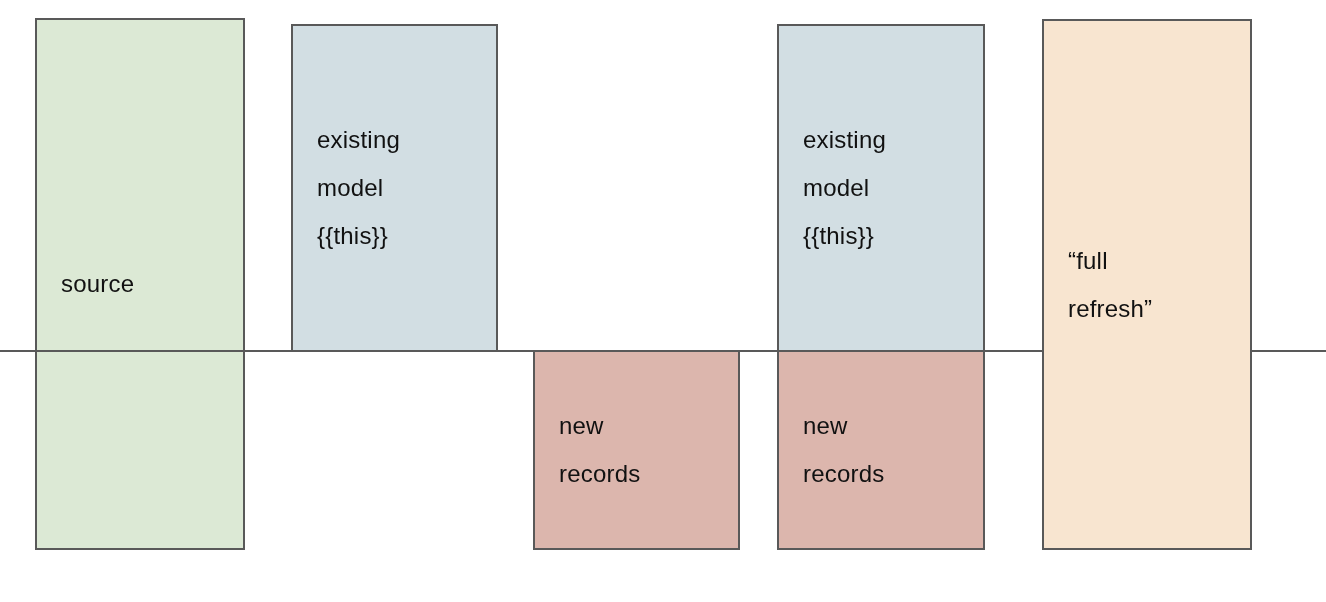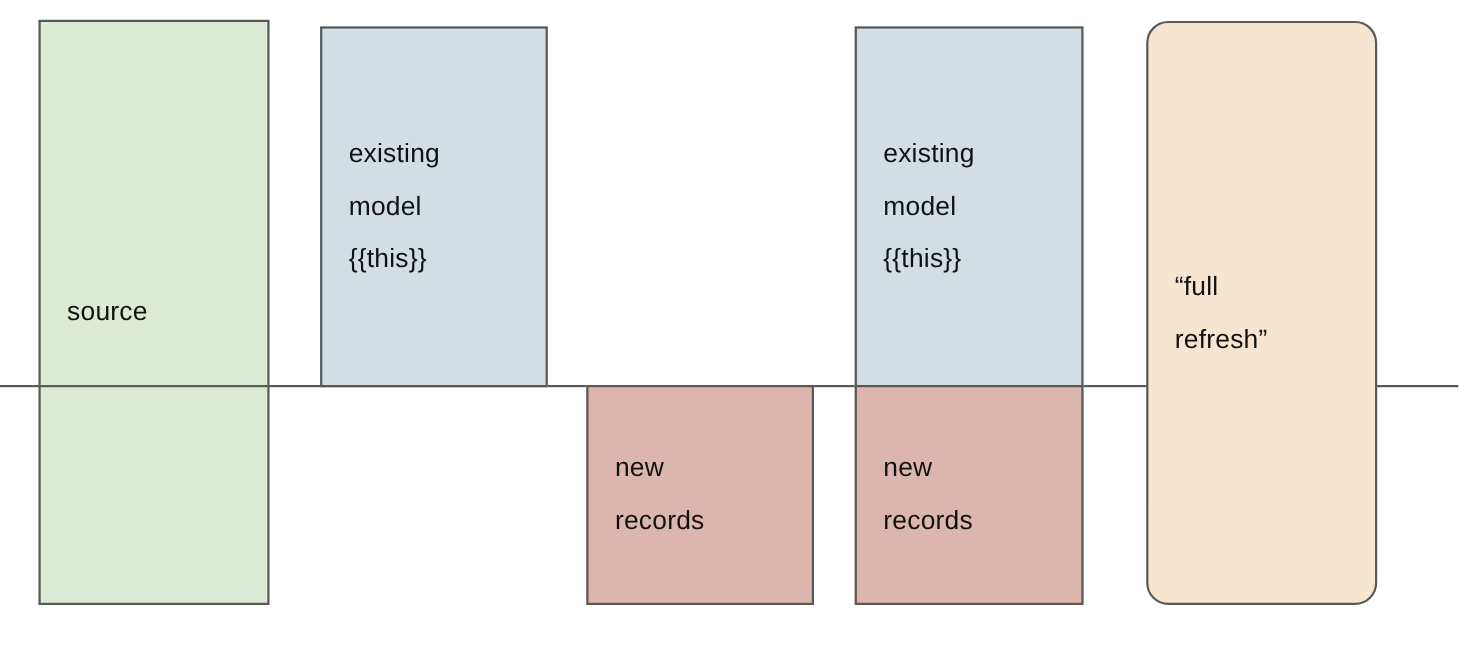--- a/index.html
+++ b/index.html
@@ -39,21 +39,21 @@
     color: #111111;
     white-space: pre-line;
     letter-spacing: 0.2px;
   }
   
   .box-source         { left: 35px;   top: 18px;  width: 210px; height: 532px; z-index: 1; }
   .box-existing-1     { left: 291px;  top: 24px;  width: 207px; height: 328px; z-index: 3; }
   .box-new-records-1  { left: 533px;  top: 350px; width: 207px; height: 200px; z-index: 3; }
   .box-existing-2     { left: 777px;  top: 24px;  width: 208px; height: 328px; z-index: 3; }
   .box-new-records-2  { left: 777px;  top: 350px; width: 208px; height: 200px; z-index: 3; }
-  .box-full-refresh   { left: 1042px; top: 19px;  width: 210px; height: 531px; z-index: 4; border-radius: 20px; }
+  .box-full-refresh   { left: 1042px; top: 19px;  width: 210px; height: 531px; z-index: 4; }
 </style>
 </head>
 <body>
 
 <div id="canvas">
 
   <div class="timeline"></div>
 
   <div class="box box-source" style="background-color: rgb(220, 233, 213);">
     <span class="label">source</span>

